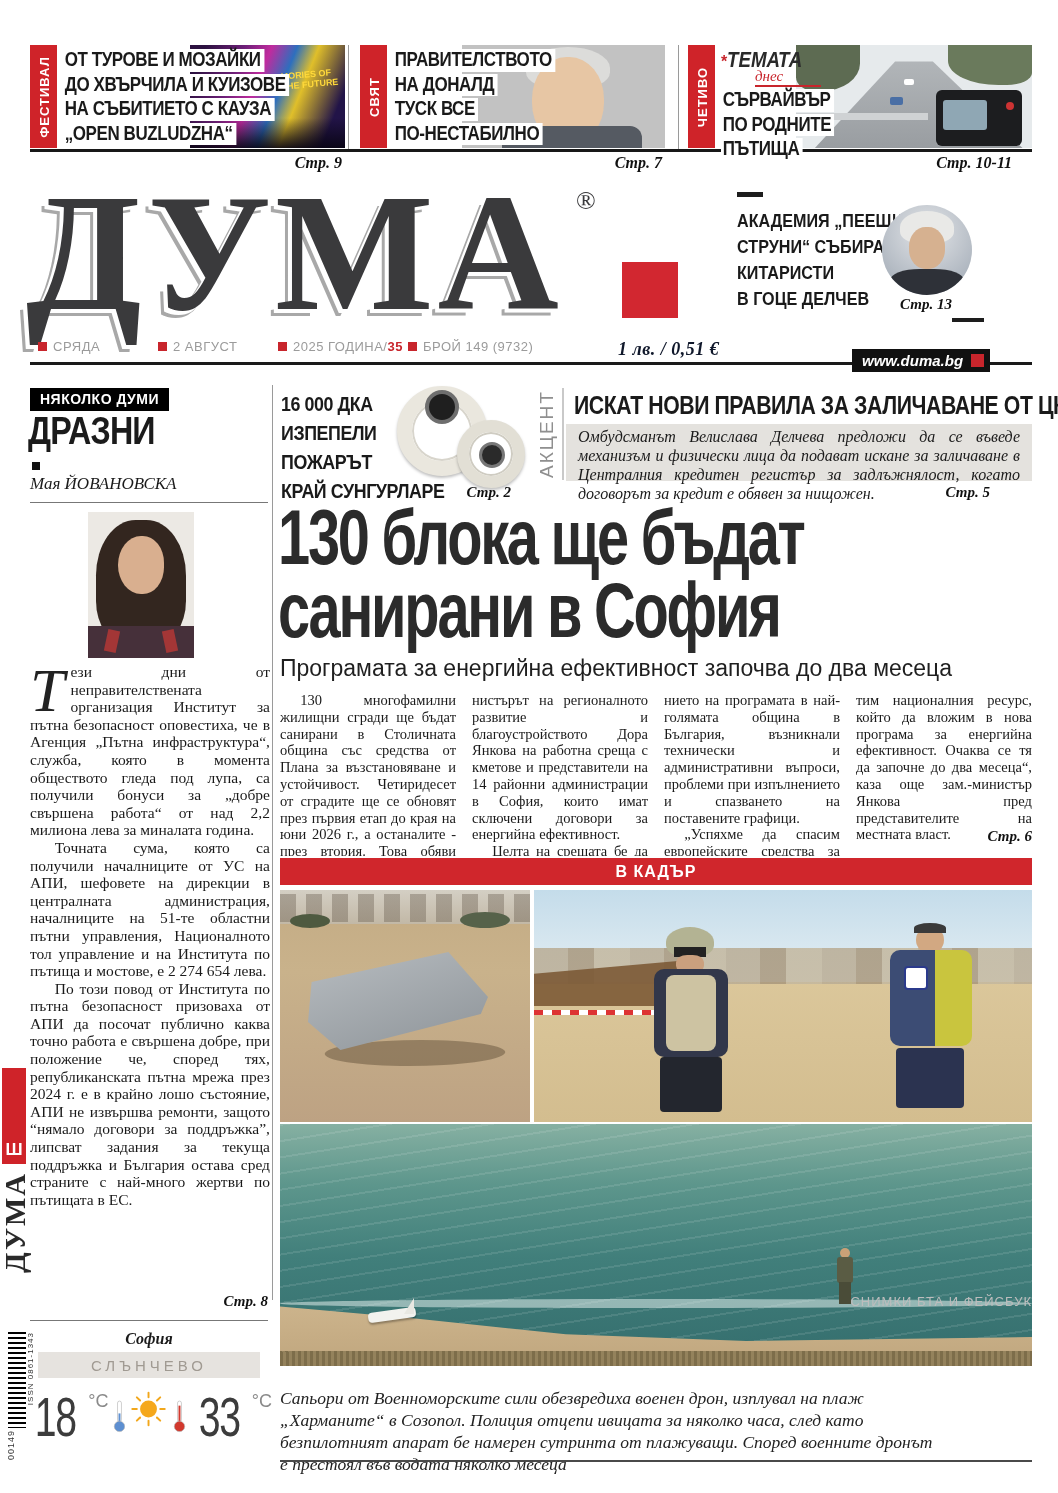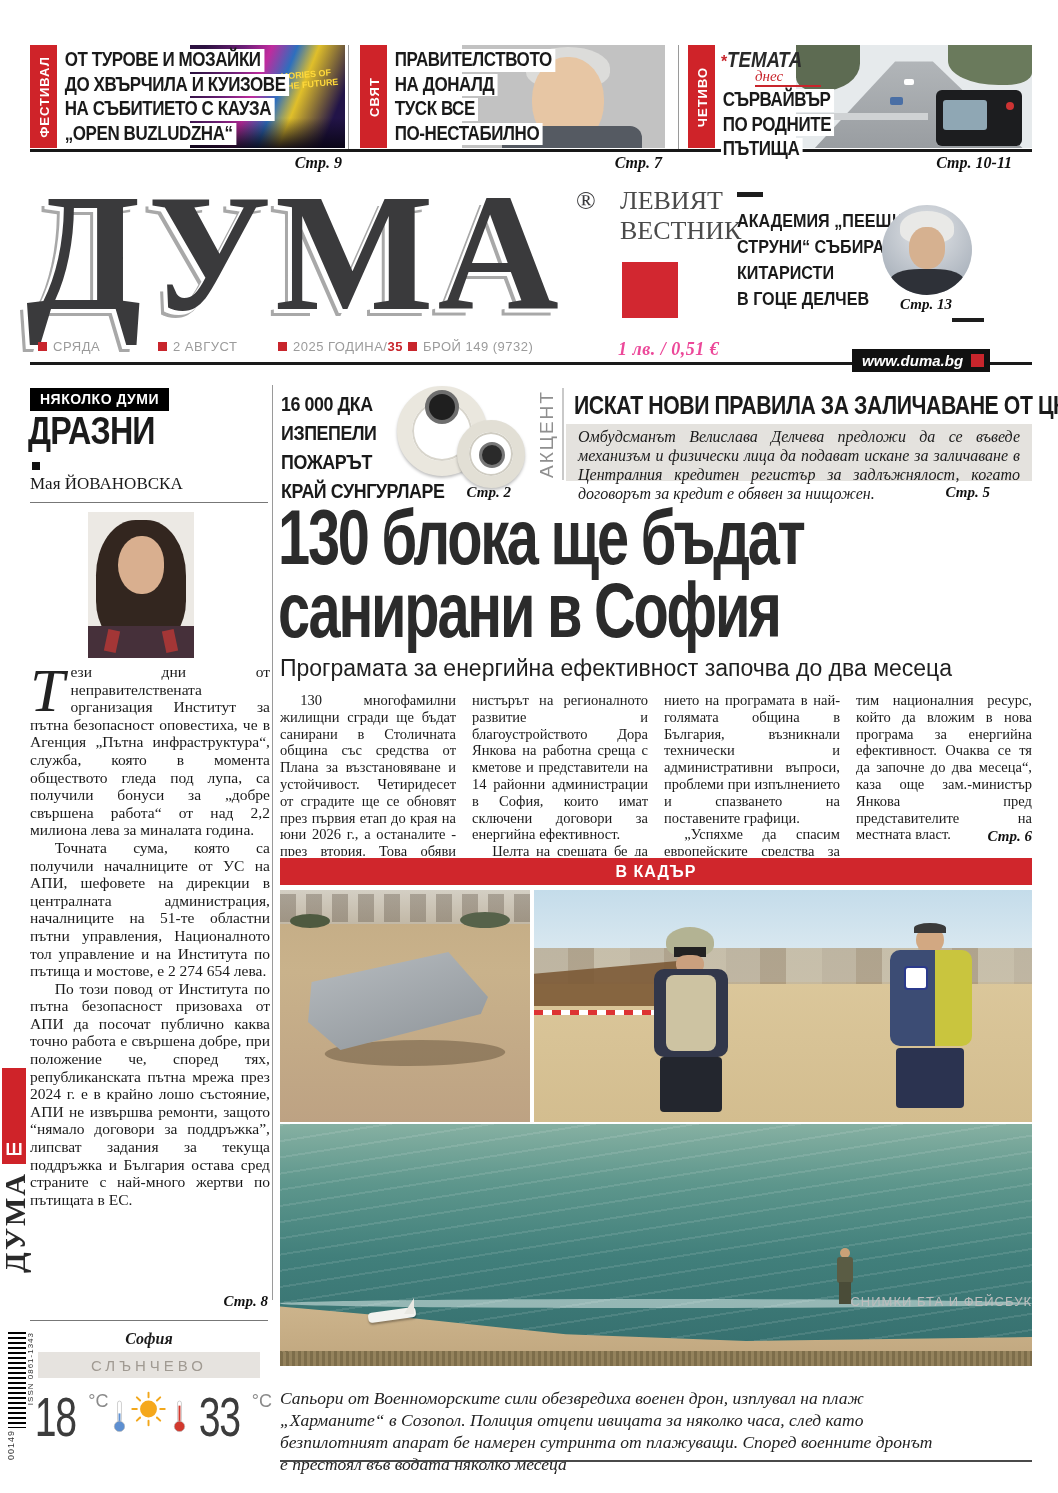--- a/index.html
+++ b/index.html
@@ -36,33 +36,33 @@
   .promo-lines .cond{font-size:19px;}
   .promo-circle{left:882px;top:205px;width:90px;height:90px;border-radius:50%;overflow:hidden;
     background:radial-gradient(circle at 50% 30%,#e3e5e8,#9aa4b0);}
 
   
   .dateline{left:30px;top:337px;width:1002px;height:22px;font-size:13px;color:#9b9b9b;letter-spacing:.5px;}
   .dateline .item{position:absolute;top:2px;white-space:nowrap;}
   .redsq{display:inline-block;width:9px;height:9px;background:#c8252c;margin-right:6px;}
   .red35{color:#c8252c;font-weight:bold;}
   .price{left:588px;top:-2px;font-family:"Liberation Serif",serif;font-style:italic;font-weight:bold;
-         font-size:18px;color:#ec4899;}
+         font-size:18px;color:#0f172a;}
   .main-rule{left:30px;top:362px;width:1002px;height:3px;background:#1a1a1a;}
   .sitebox{left:852px;top:349px;height:23px;background:#111;color:#fff;display:flex;align-items:center;
            padding:0 6px 0 10px;font-style:italic;font-weight:bold;font-size:15px;z-index:4;}
   .sitebox .sq{width:13px;height:13px;background:#c8252c;margin-left:8px;}
 
   
   .kicker{left:30px;top:388px;background:#000000;color:#fff;font-weight:bold;font-size:14px;
           padding:3px 10px 4px;letter-spacing:.5px;}
   .op-title{left:28px;top:410px;}
   .op-title .cond{font-size:38px;letter-spacing:-1px;color:#1b1b1b;}
   .op-bullet{left:32px;top:462px;width:8px;height:8px;background:#111;}
-  .op-author{left:30px;top:474px;font-family:"Liberation Serif",serif;font-size:17px;}
+  .op-author{left:30px;top:474px;font-family:"Liberation Serif",serif;font-style:italic;font-size:17px;}
   .thin-rule{height:1px;background:#777;}
   .op-photo{left:88px;top:512px;width:106px;height:146px;background:#ece9e4;overflow:hidden;}
   .op-text{left:30px;top:663px;width:240px;height:628px;font-family:"Liberation Serif",serif;
            font-size:15.5px;line-height:17.6px;text-align:justify;overflow:hidden;}
   .op-text p{margin:0;}
   .op-text p.ind{text-indent:1.6em;}
   .dropcap{float:left;font-family:"Liberation Serif",serif;font-style:italic;font-size:62px;
            line-height:50px;margin:2px 6px 0 0;color:#222;}
   .vdiv{left:272px;top:385px;width:1px;height:915px;background:#9a9a9a;}
 
@@ -200,24 +200,20 @@
     </div>
   </div>
 
   <div class="abs teaser-rule"></div>
   <div class="abs tref pageref" style="left:30px;width:312px;">Стр. 9</div>
   <div class="abs tref pageref" style="left:360px;width:302px;">Стр. 7</div>
   <div class="abs tref pageref" style="left:688px;width:324px;">Стр. 10-11</div>
 
   <div class="abs logo">ДУМА</div>
   <div class="abs reg">®</div>
-  <div class="abs tagline">
-    <div>ЛЕВИЯТ</div>
-    <div>ВЕСТНИК</div>
-  </div>
   <div class="abs mast-square"></div>
   <div class="abs dash" style="left:737px;top:192px;width:26px;height:5px;"></div>
   <div class="abs promo-lines">
     <div><span class="cond">АКАДЕМИЯ „ПЕЕЩИ</span></div>
     <div><span class="cond">СТРУНИ“ СЪБИРА</span></div>
     <div><span class="cond">КИТАРИСТИ</span></div>
     <div><span class="cond">В ГОЦЕ ДЕЛЧЕВ</span></div>
   </div>
   <div class="abs promo-circle">
     <div class="tz" style="left:18px;top:6px;width:54px;height:32px;background:#e9e9e7;border-radius:50% 50% 35% 35%;"></div>

